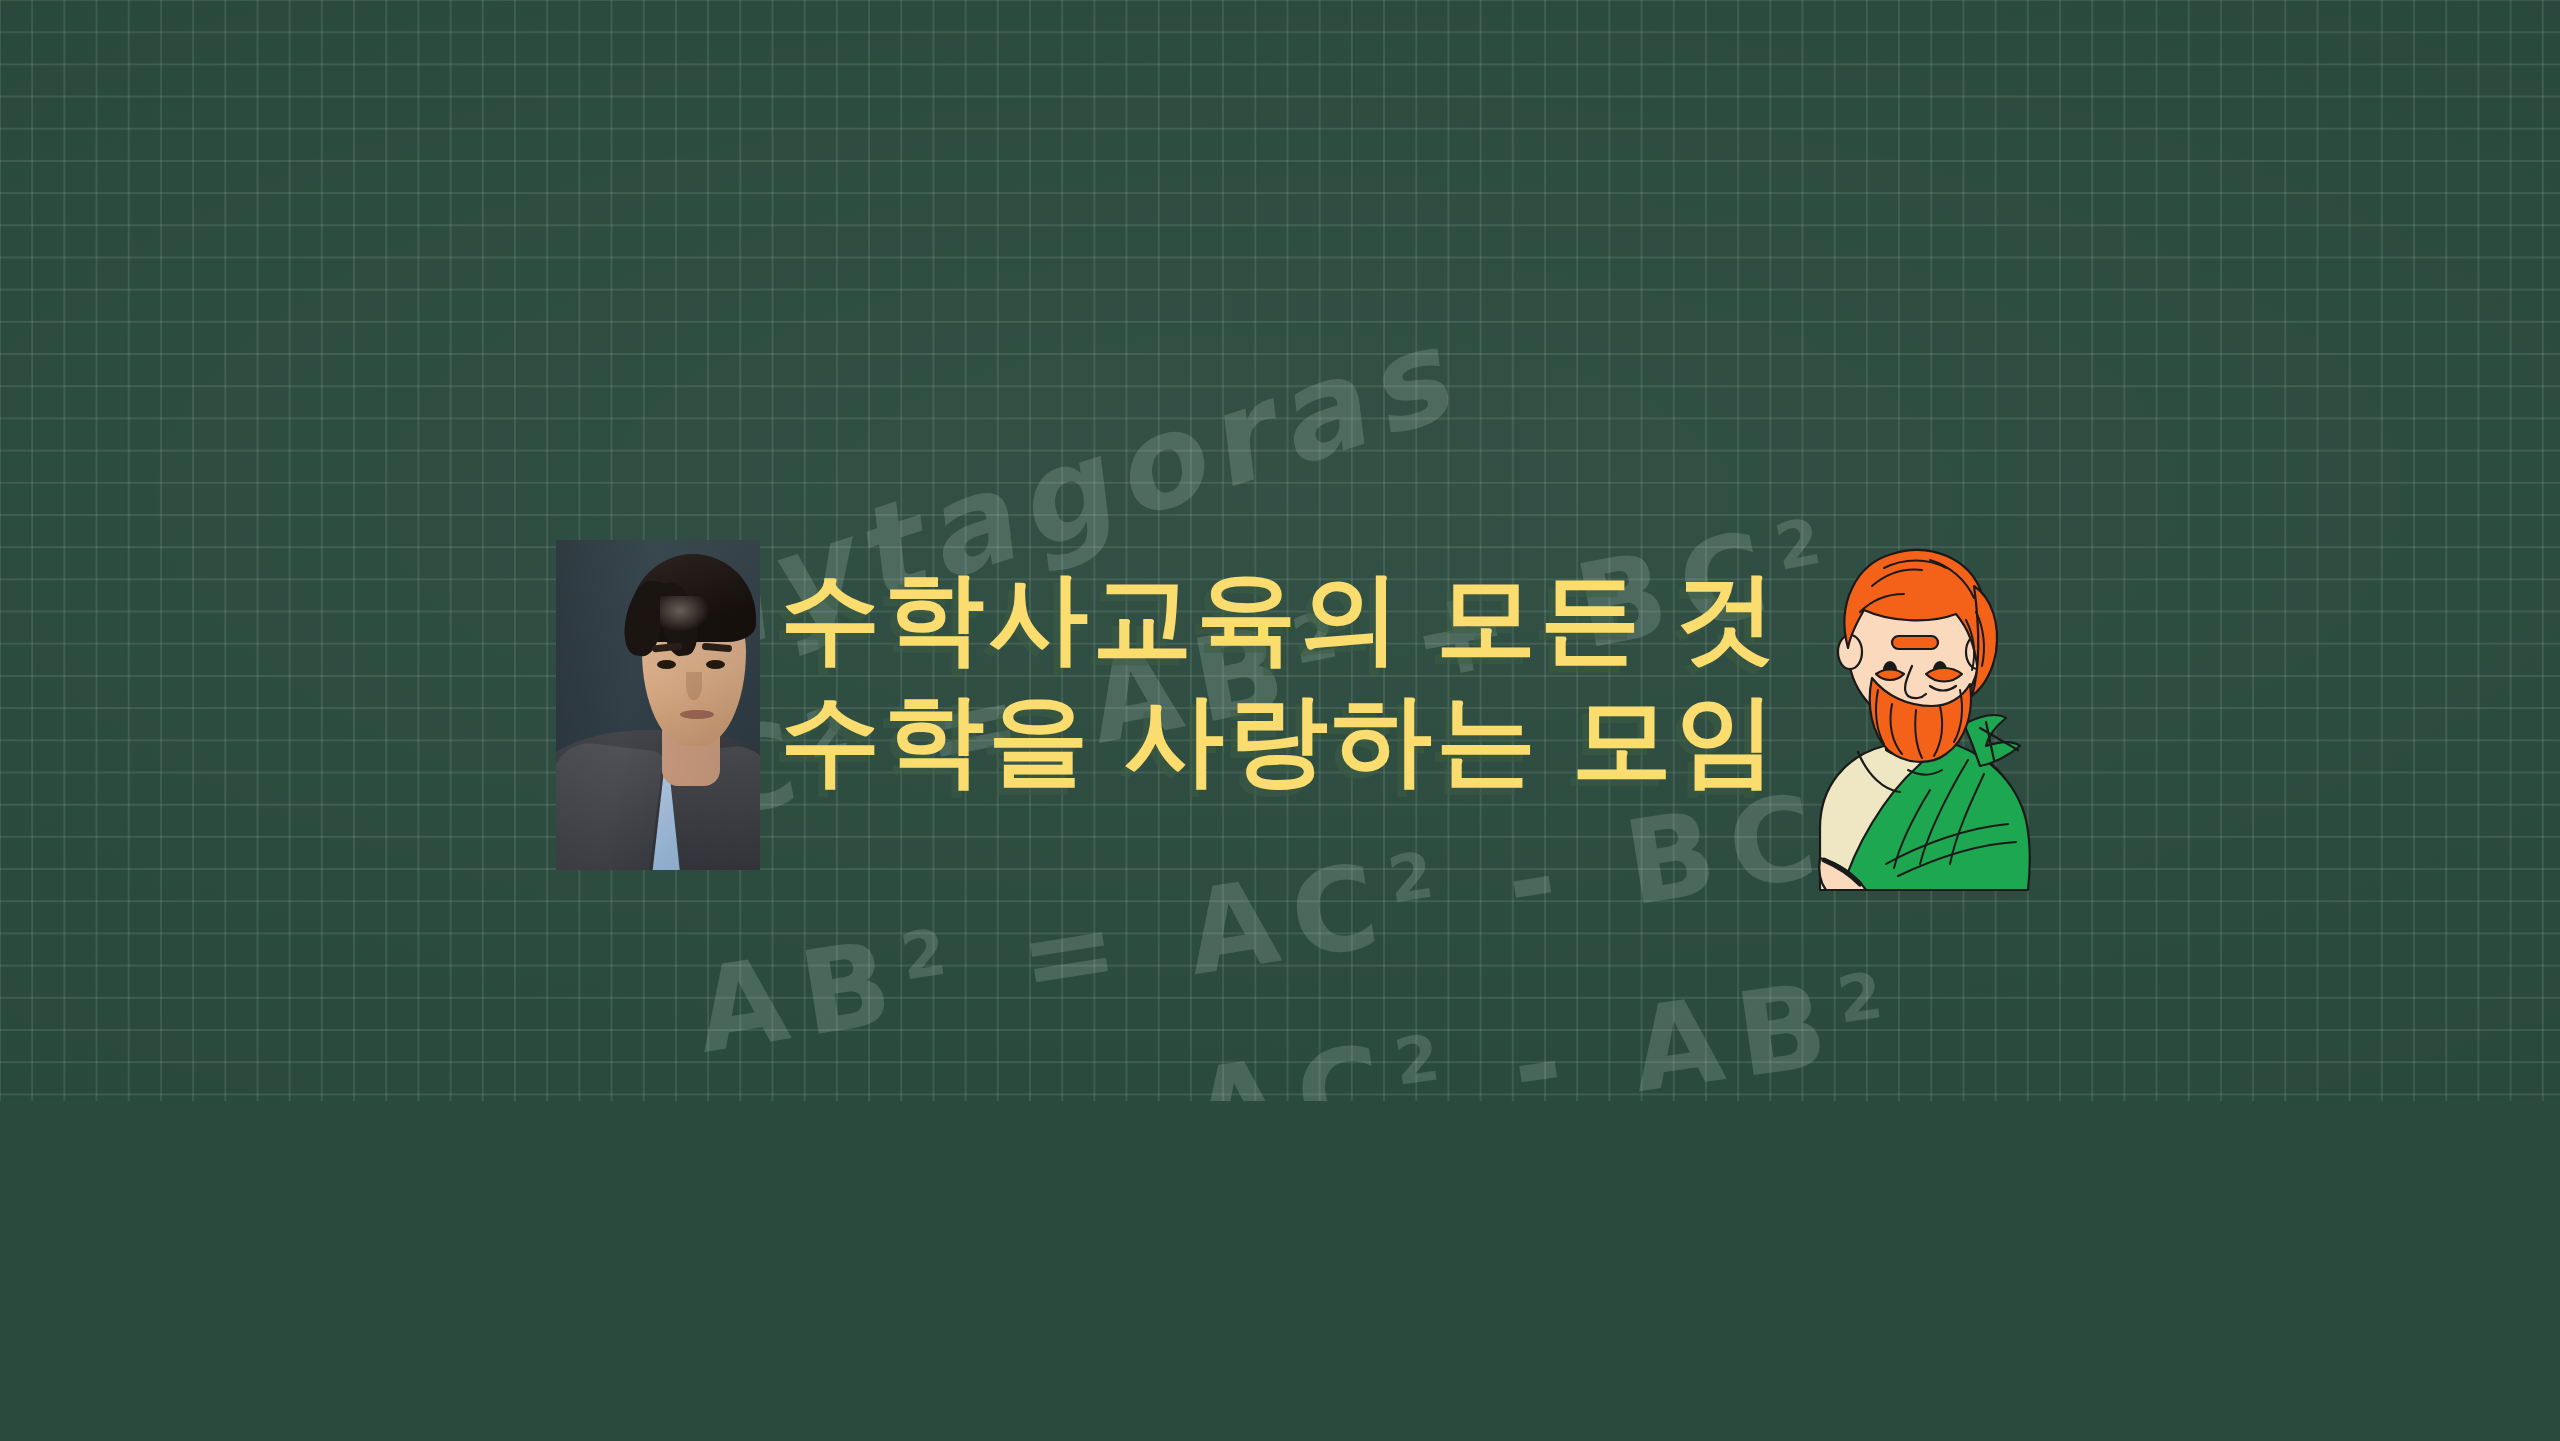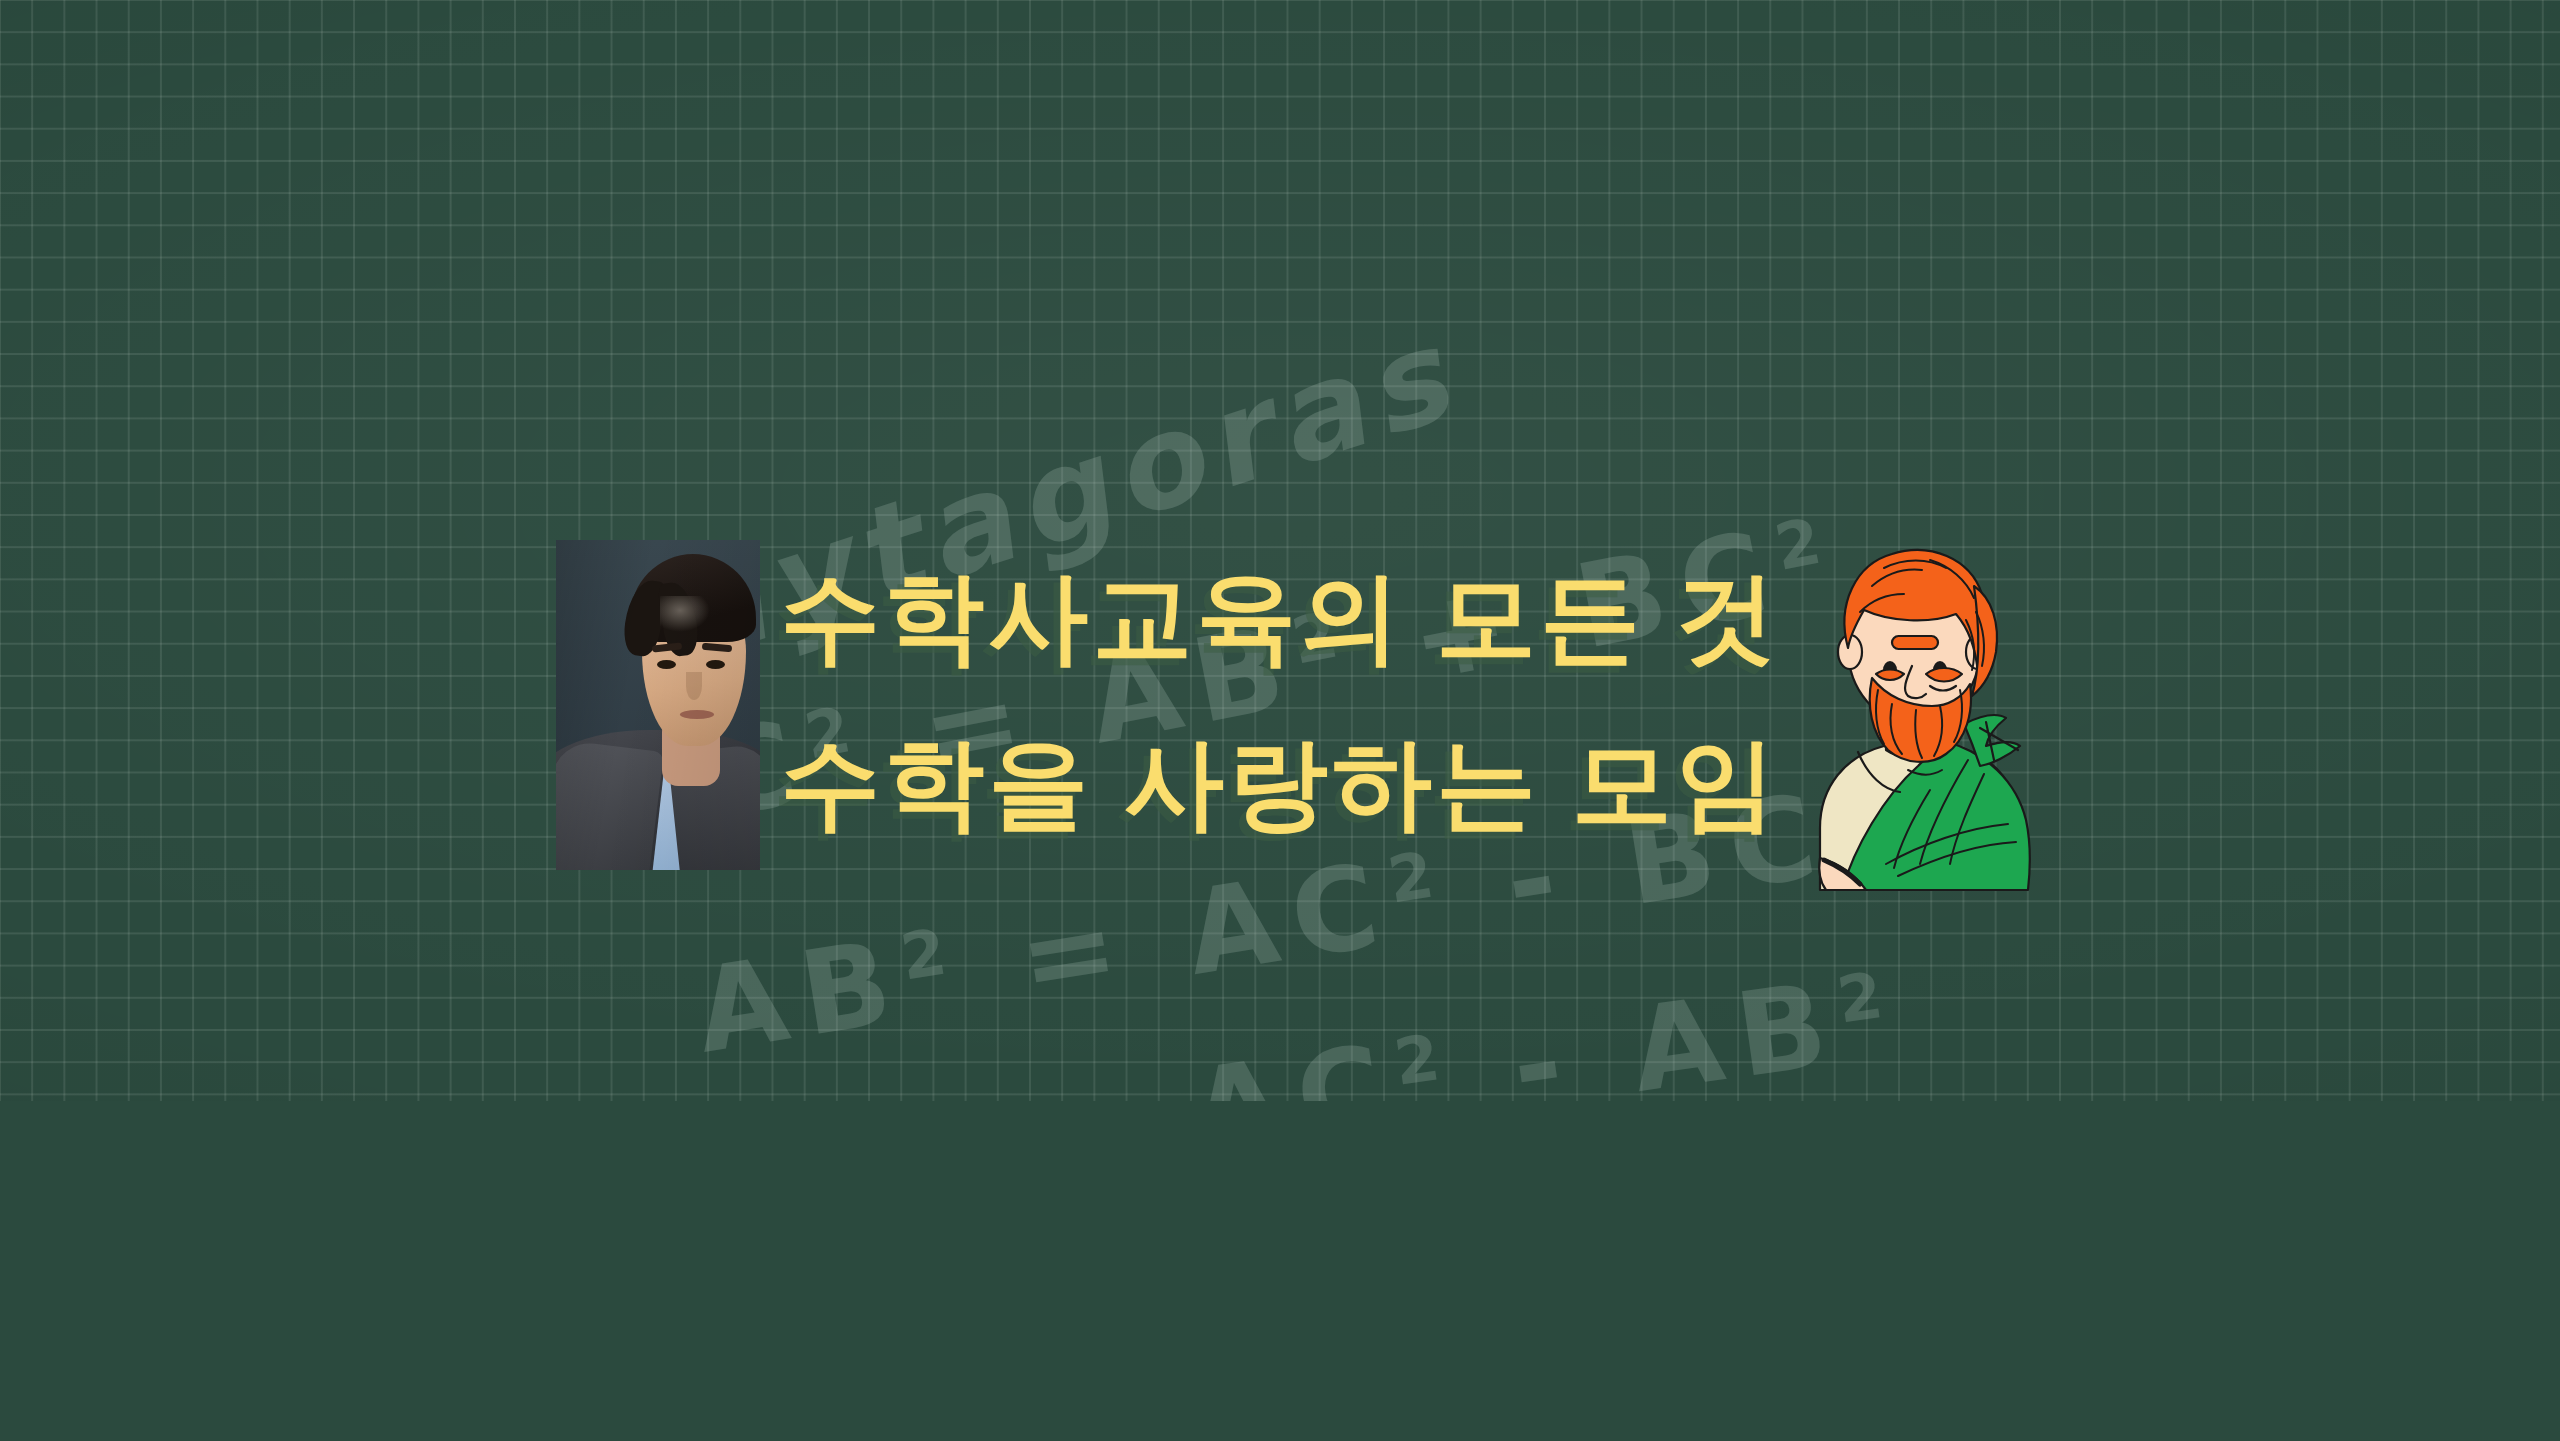--- a/index.html
+++ b/index.html
@@ -173,21 +173,21 @@
   .headline-line{
     font-family:"Liberation Sans","DejaVu Sans",sans-serif;
     font-weight:700;
     font-size:100px;
     line-height:122px;
     letter-spacing:4px;
     color:#fadd6e;
     text-shadow:-7px 7px 0 rgba(60,92,68,.55);
     white-space:nowrap;
   }
-  #headline-line-2{margin-top:44px;}
+  #headline-line-2{}
 </style>
 </head>
 <body>
 
 <div id="stage">
 
   <div class="board-grid"></div>
 
   <div class="chalk-layer">
     <div class="chalk" id="chalk-phytagoras">Phytagoras</div>

